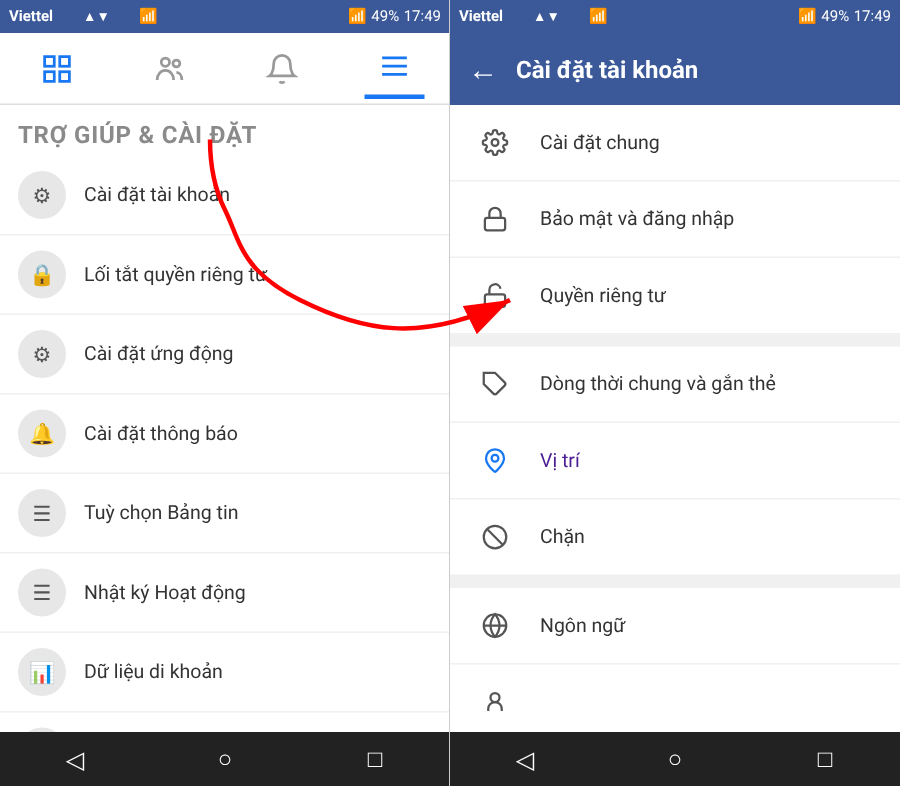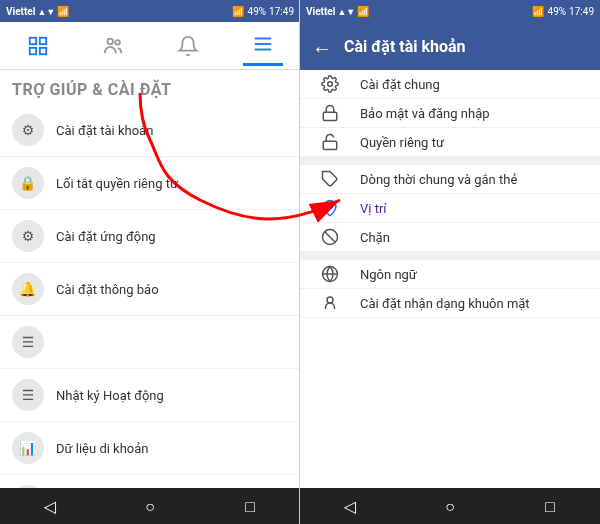--- a/index.html
+++ b/index.html
@@ -27,22 +27,22 @@
       align-items: center;
       justify-content: space-between;
       padding: 0 6px;
       flex-shrink: 0;
     }
     .status-bar-left {
       font-size: 10px;
       color: #fff;
       font-weight: bold;
       display: flex;
-      align-items: flex-end;
-      gap: 2px;
+      align-items: center;
+      gap: 20px;
     }
     .status-bar-right {
       font-size: 10px;
       color: #fff;
       display: flex;
       align-items: center;
       gap: 3px;
     }
     
     .nav-bar {
@@ -143,21 +143,21 @@
       cursor: pointer;
     }
     .right-header .title {
       font-size: 16px;
       color: #fff;
       font-weight: bold;
     }
     .right-menu-item {
       display: flex;
       align-items: center;
-      padding: 0 16px;
+      padding: 11px 16px;
       cursor: pointer;
       border-bottom: 1px solid #f0f0f0;
     }
     .right-menu-item .icon {
       width: 28px;
       height: 28px;
       display: flex;
       align-items: center;
       justify-content: center;
       margin-right: 16px;
@@ -259,20 +259,21 @@
       <div class="menu-item">
         <div class="icon">⚙</div>
         <span class="label">Cài đặt ứng động</span>
       </div>
       <div class="menu-item">
         <div class="icon">🔔</div>
         <span class="label">Cài đặt thông báo</span>
       </div>
       <div class="menu-item">
         <div class="icon">☰</div>
+        <span class="label">Tuỳ chọn Bảng tin</span>
       </div>
       <div class="menu-item">
         <div class="icon">☰</div>
         <span class="label">Nhật ký Hoạt động</span>
       </div>
       <div class="menu-item">
         <div class="icon">📊</div>
         <span class="label">Dữ liệu di khoản</span>
       </div>
       <div class="menu-item">
@@ -378,21 +379,20 @@
         </div>
         <span class="label">Ngôn ngữ</span>
       </div>
       <div class="right-menu-item">
         <div class="icon">
           <svg width="18" height="18" viewBox="0 0 24 24" fill="none" stroke="#555" stroke-width="2">
               <circle cx="12" cy="8" r="4"></circle>
               <path d="M6 20v-2a6 6 0 0 1 12 0v2"></path>
             </svg>
         </div>
-        <span class="label">Cài đặt nhận dạng khuôn mặt</span>
       </div>
 
     </div>
 
     <div class="bottom-nav">
       <div class="bottom-btn">◁</div>
       <div class="bottom-btn">○</div>
       <div class="bottom-btn">□</div>
     </div>
   </div>

